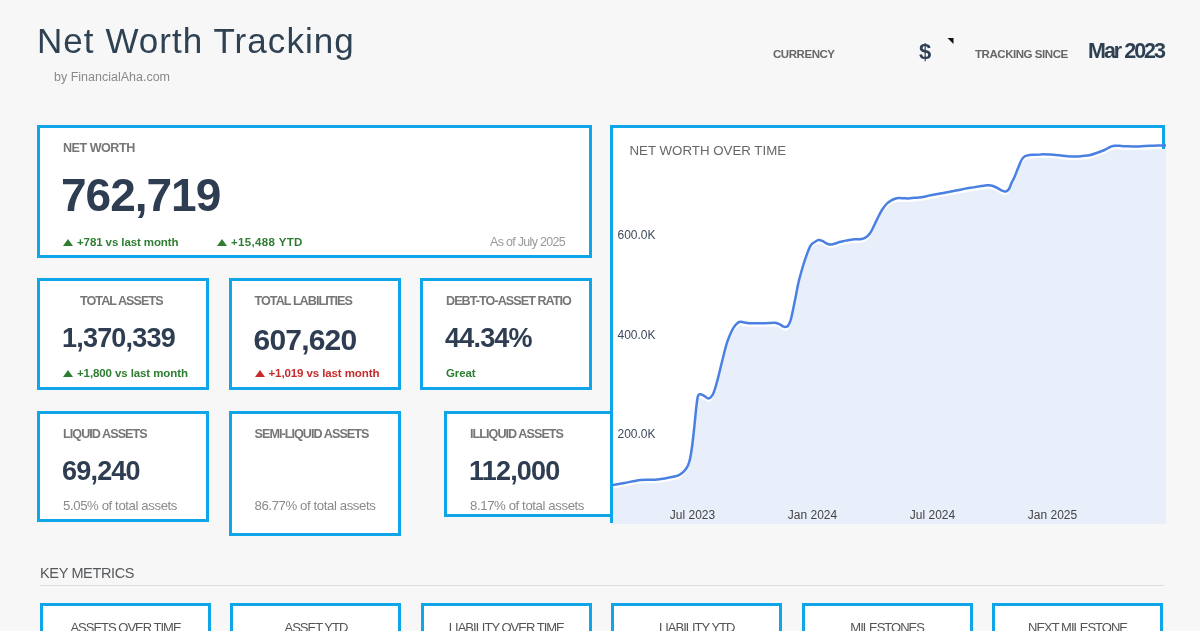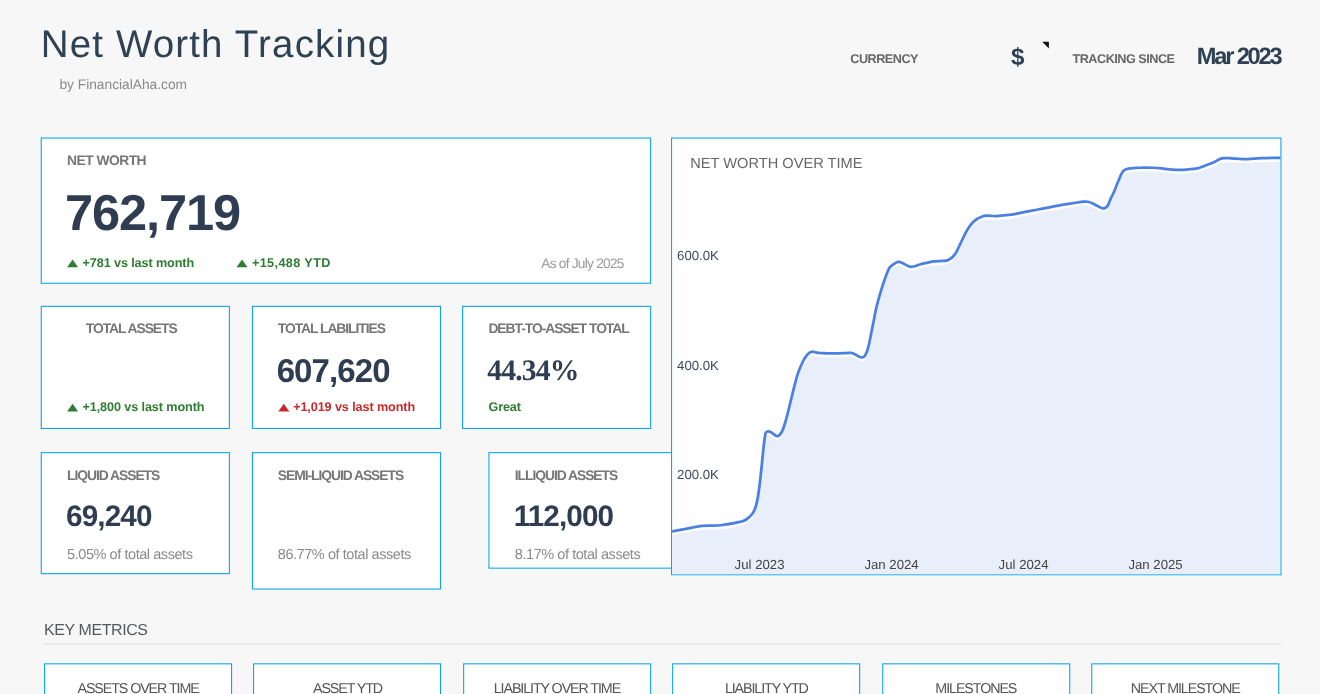--- a/index.html
+++ b/index.html
@@ -1,19 +1,19 @@
 <!DOCTYPE html>
 <html><head>
 <meta charset="utf-8">
 <style>
 * { margin:0; padding:0; box-sizing:border-box; }
 html,body { width:1200px; height:631px; overflow:hidden; }
 body { background:#f7f7f7; font-family:"Liberation Sans", sans-serif; position:relative; }
 .abs { position:absolute; }
-.card { position:absolute; background:#fff; border:1px solid #0ea5e9; }
+.card { position:absolute; background:#fff; border:3px solid #0ea5e9; }
 .lbl { font-size:12.6px; font-weight:700; color:#767676; letter-spacing:-0.95px; white-space:nowrap; }
 .big { color:#2e3d51; font-weight:700; }
 .green { color:#2e7d32; }
 .red { color:#c62b2b; }
 .tri { display:inline-block; width:0; height:0; border-left:5px solid transparent; border-right:5px solid transparent; border-bottom:7.6px solid #2e7d32; margin-right:4px; }
 .tri.r { border-bottom-color:#c62b2b; }
 .chg { font-size:11.5px; font-weight:700; white-space:nowrap; letter-spacing:-0.1px; }
 </style>
 </head>
 <body>
@@ -32,30 +32,31 @@
 <div class="card" style="left:37px; top:125px; width:555px; height:133px;">
   <div class="lbl" style="position:absolute; left:23px; top:12.7px; letter-spacing:-0.5px;">NET WORTH</div>
   <div class="big" style="position:absolute; left:21px; font-size:46px; letter-spacing:-1px; top:39.5px;">762,719</div>
   <div class="abs chg green" style="left:23px; top:107.5px;"><span class="tri"></span>+781 vs last month</div>
   <div class="abs chg green" style="left:177px; top:107.5px; letter-spacing:0.35px;"><span class="tri"></span>+15,488 YTD</div>
   <div class="abs" style="right:24px; top:107px; font-size:12.5px; letter-spacing:-0.7px; color:#999;">As of July 2025</div>
 </div>
 
 <div class="card" style="left:37px; top:278px; width:172px; height:112px;">
   <div class="abs lbl" style="left:40px; top:12.7px;">TOTAL ASSETS</div>
+  <div class="abs big" style="left:22px; top:42px; font-size:27px; letter-spacing:-0.8px;">1,370,339</div>
   <div class="abs chg green" style="left:23px; top:86px;"><span class="tri"></span>+1,800 vs last month</div>
 </div>
 <div class="card" style="left:228.5px; top:278px; width:172px; height:112px;">
   <div class="abs lbl" style="left:23px; top:12.7px;">TOTAL LABILITIES</div>
   <div class="abs big" style="left:22px; top:42px; font-size:30px; letter-spacing:-0.8px;">607,620</div>
   <div class="abs chg red" style="left:23px; top:86px;"><span class="tri r"></span>+1,019 vs last month</div>
 </div>
 <div class="card" style="left:420px; top:278px; width:172px; height:112px;">
-  <div class="abs lbl" style="left:23px; top:12.7px;">DEBT-TO-ASSET TOTAL</div>
-  <div class="abs big" style="left:22px; top:42px; font-size:27px; letter-spacing:-0.8px;font-family:Liberation Serif, serif;">44.34%</div>
+  <div class="abs lbl" style="left:23px; top:12.7px;">DEBT-TO-ASSET RATIO</div>
+  <div class="abs big" style="left:22px; top:42px; font-size:27px; letter-spacing:-0.8px;">44.34%</div>
   <div class="abs chg green" style="left:23px; top:86px;">Great</div>
 </div>
 
 <div class="card" style="left:37px; top:411px; width:172px; height:111px;">
   <div class="abs lbl" style="left:23px; top:12.7px;">LIQUID ASSETS</div>
   <div class="abs big" style="left:22px; top:42px; font-size:27px; letter-spacing:-0.8px;">69,240</div>
   <div class="abs" style="left:23px; top:84px; font-size:13.2px; letter-spacing:-0.4px; color:#8a8a8a;">5.05% of total assets</div>
 </div>
 <div class="card" style="left:228.5px; top:411px; width:172px; height:125px;">
   <div class="abs lbl" style="left:23px; top:12.7px;">SEMI-LIQUID ASSETS</div>

